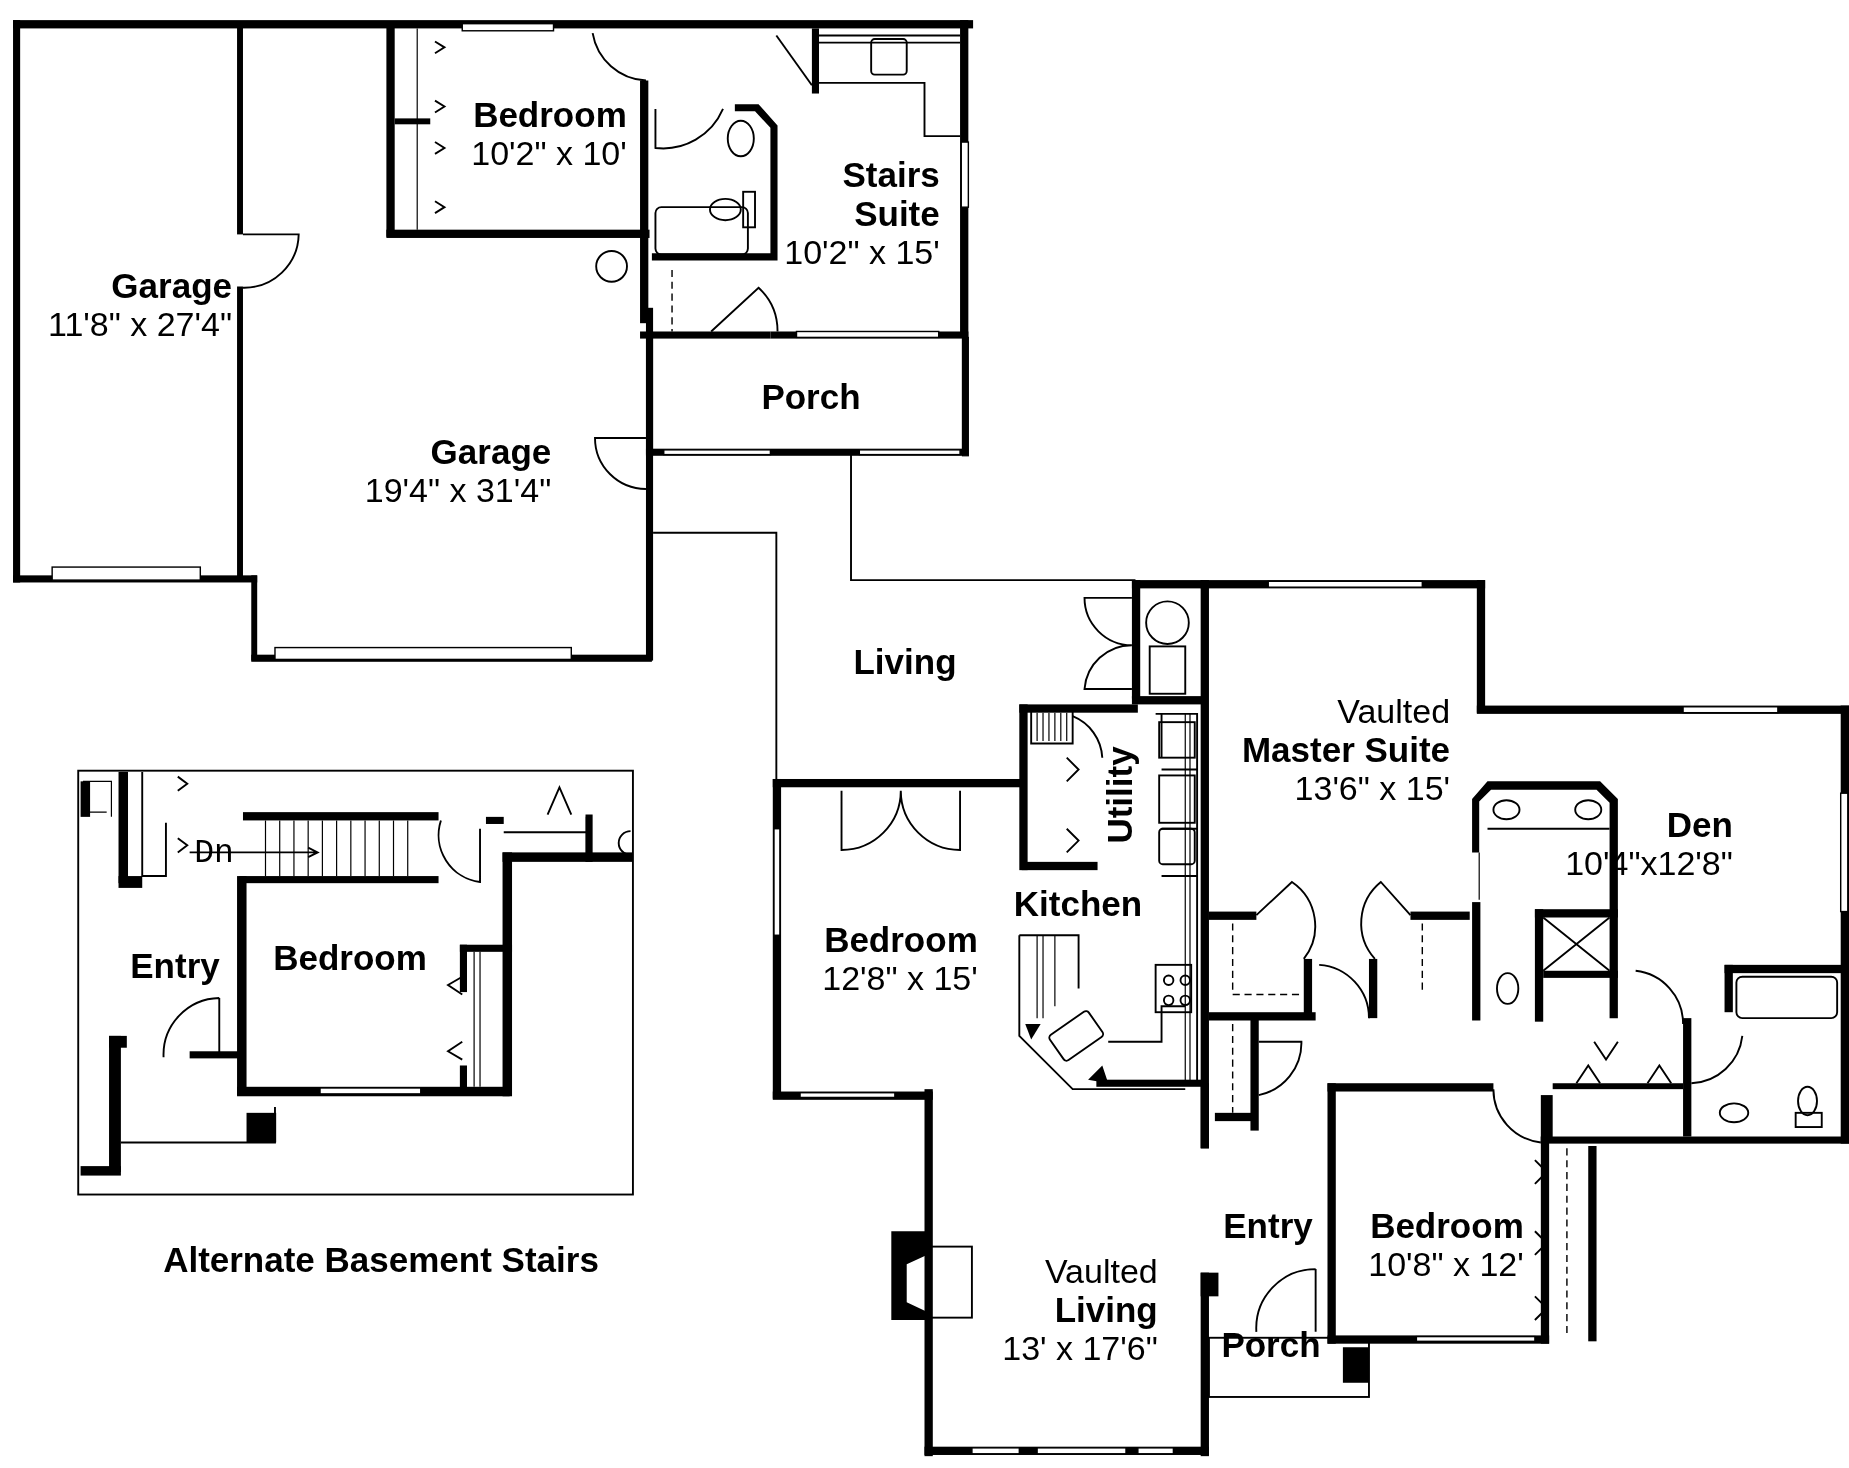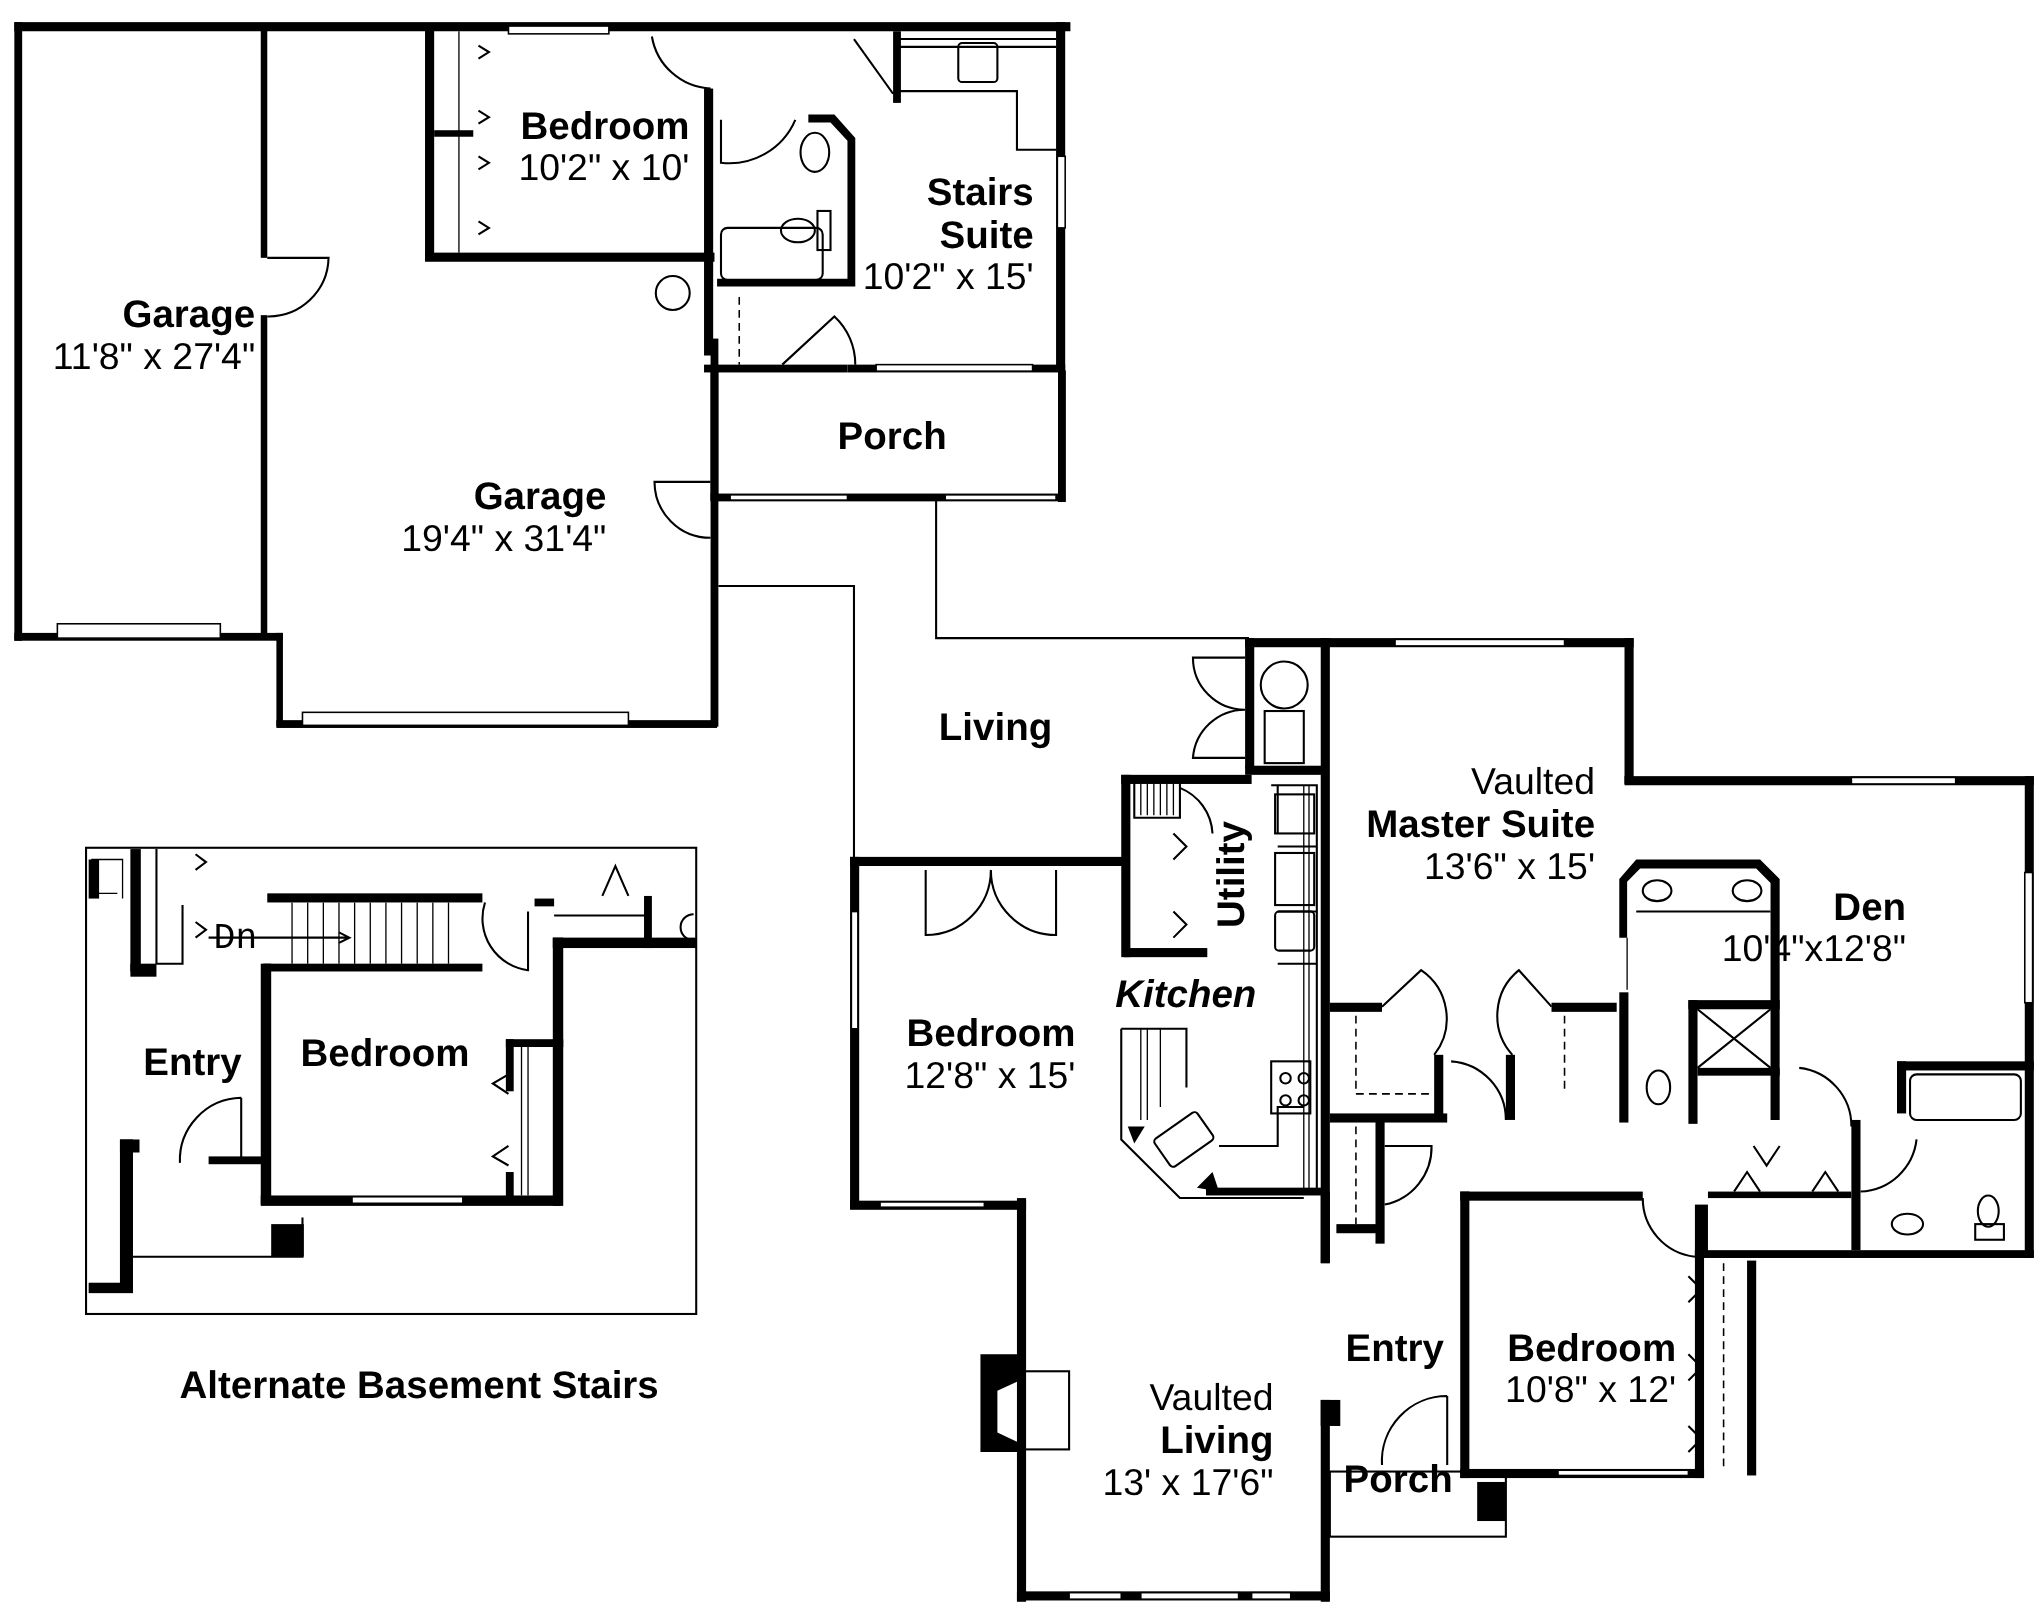--- a/index.html
+++ b/index.html
@@ -300,21 +300,21 @@
   <div class="n">13'6" x 15'</div>
 </div>
 
 <div class="lbl" style="left:1649px; top:805px;">
   <div class="b">Den</div>
   <div class="n">10'4"x12'8"</div>
 </div>
 
 <div class="vert" style="left:1120px; top:795px;">Utility</div>
 
-<div class="lbl" style="left:1078px; top:884px;font-style:italic;">
+<div class="lbl" style="left:1078px; top:884px;">
   <div class="b">Kitchen</div>
 </div>
 
 <div class="lbl" style="left:900px; top:920px;">
   <div class="b">Bedroom</div>
   <div class="n">12'8" x 15'</div>
 </div>
 
 <div class="lbl" style="left:1080px; top:1252px;">
   <div class="n">Vaulted</div>

